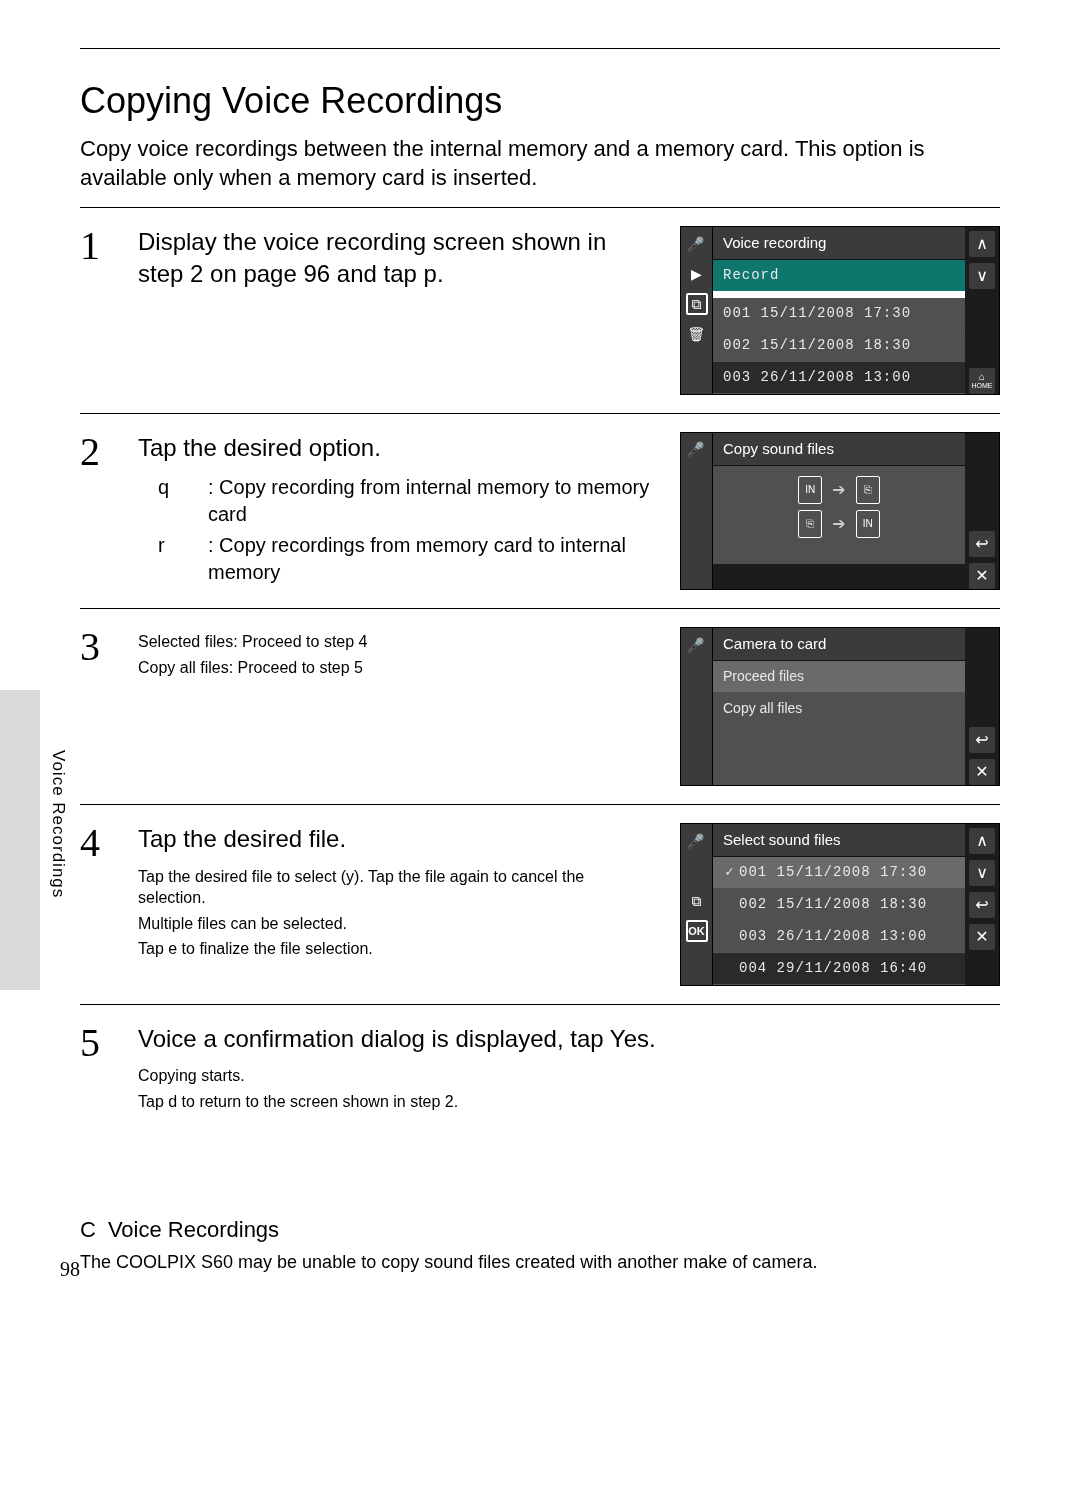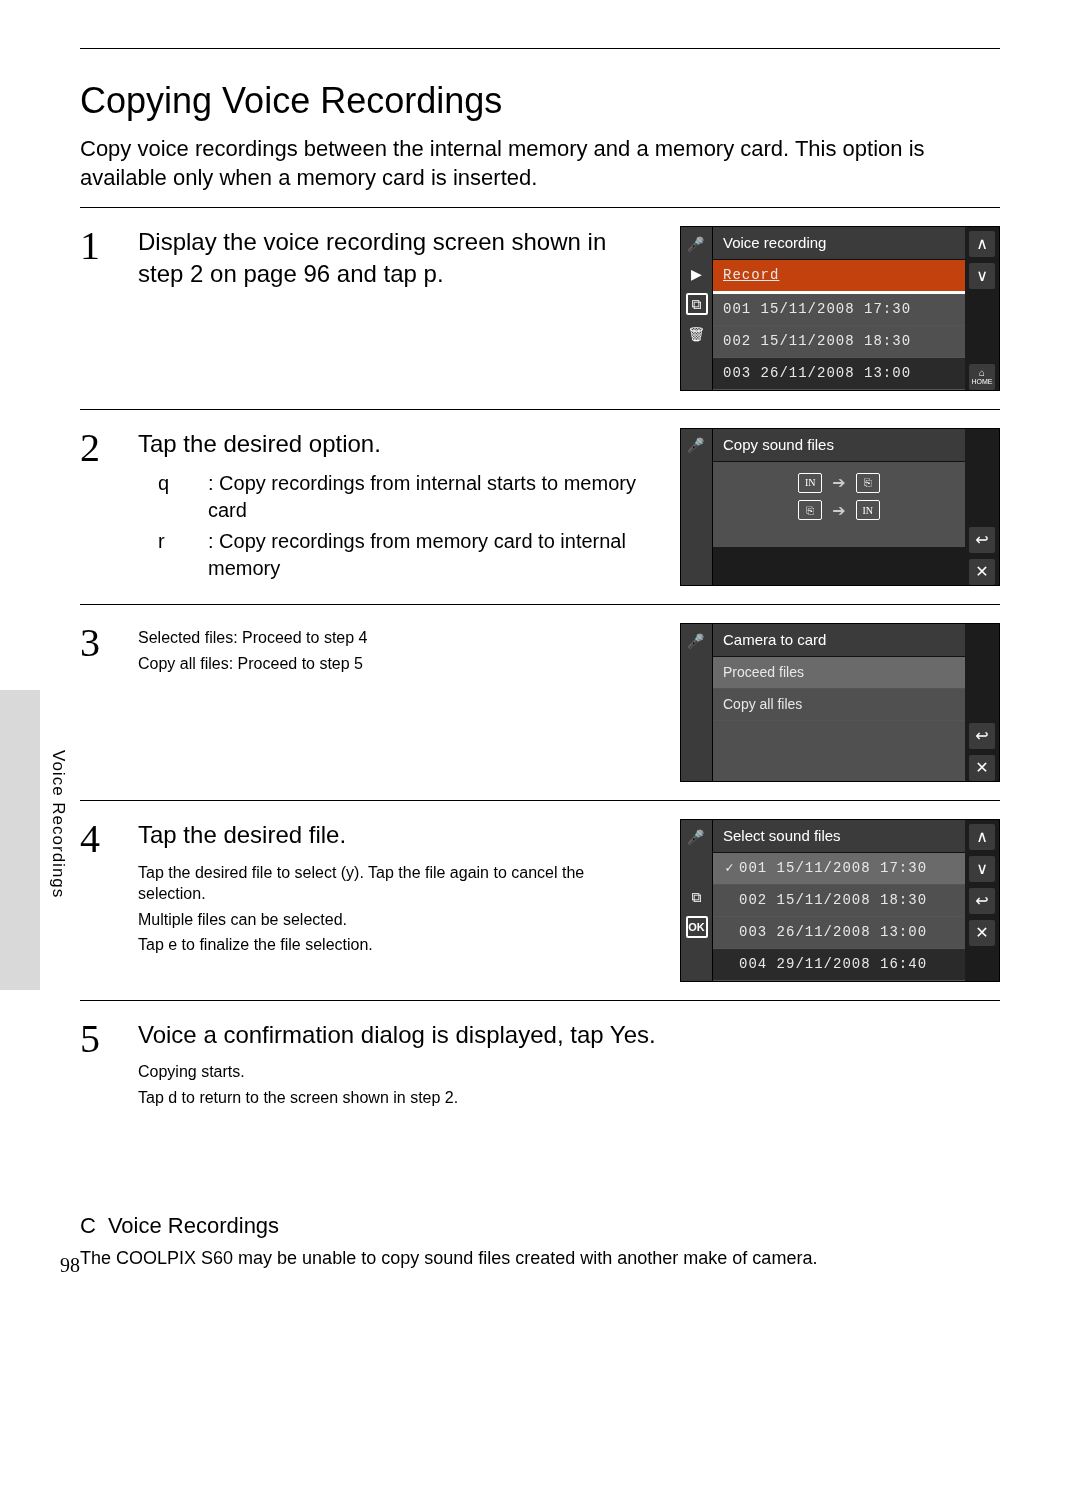--- a/index.html
+++ b/index.html
@@ -89,27 +89,27 @@
     padding: 6px 10px;
     border-bottom: 1px solid #555;
     font-family: "Courier New", monospace;
     letter-spacing: 1px;
     font-size: 14px;
     color: #e8e8e8;
     background: #505050;
   }
   .lcd-row.sel { background: #6a6a6a; }
   .lcd-row.dark { background: #2a2a2a; }
-  .lcd-row.head { background: #c2410c; border-bottom:3px solid #ffffff;text-decoration:underline; }
+  .lcd-row.head { background: #0f766e; border-bottom:7px solid #ffffff; }
   .lcd-options {
     display:flex; flex-direction:column; align-items:center; gap:6px; padding:10px 0 26px 0;
     background:#505050;
   }
   .dir-row { display:flex; gap:10px; align-items:center; color:#fff; }
-  .chip { width:24px; height:20px; border:1.5px solid #fff; display:inline-flex; align-items:center; justify-content:center; font-size:10px; border-radius:2px;font-family:Liberation Serif, serif; }
+  .chip { width:24px; height:28px; border:1.5px solid #fff; display:inline-flex; align-items:center; justify-content:center; font-size:10px; border-radius:2px; }
   .arrow-r { font-size:16px; color:#ccc; }
   .lcd-icons-right {
     width: 34px;
     background: #1c1c1c;
     display: flex; flex-direction: column; align-items:center; justify-content:flex-start;
     padding-top:4px; gap:6px;
   }
   .rbtn { width:26px; height:26px; background:#3b3b3b; color:#fff; display:flex; align-items:center; justify-content:center; font-size:16px; border-radius:2px; }
   .rbtn.home { font-size:10px; line-height:1; flex-direction:column; }
   .lcd-row .chk { display:inline-block; width:14px; text-align:center; margin-right:2px; }
@@ -157,21 +157,21 @@
       </div>
     </div>
   </div>
 
   <div class="step">
     <div class="step-num">2</div>
     <div class="step-body">
       <div class="step-head">Tap the desired option.</div>
       <div class="opt-row">
         <div class="opt-key">q</div>
-        <div class="opt-val">: Copy recordings from internal starts to memory card</div>
+        <div class="opt-val">: Copy recording from internal memory to memory card</div>
       </div>
       <div class="opt-row">
         <div class="opt-key">r</div>
         <div class="opt-val">: Copy recordings from memory card to internal memory</div>
       </div>
     </div>
     <div class="lcd">
       <div class="lcd-icons-left">
         <div class="ic">🎤</div>
       </div>

